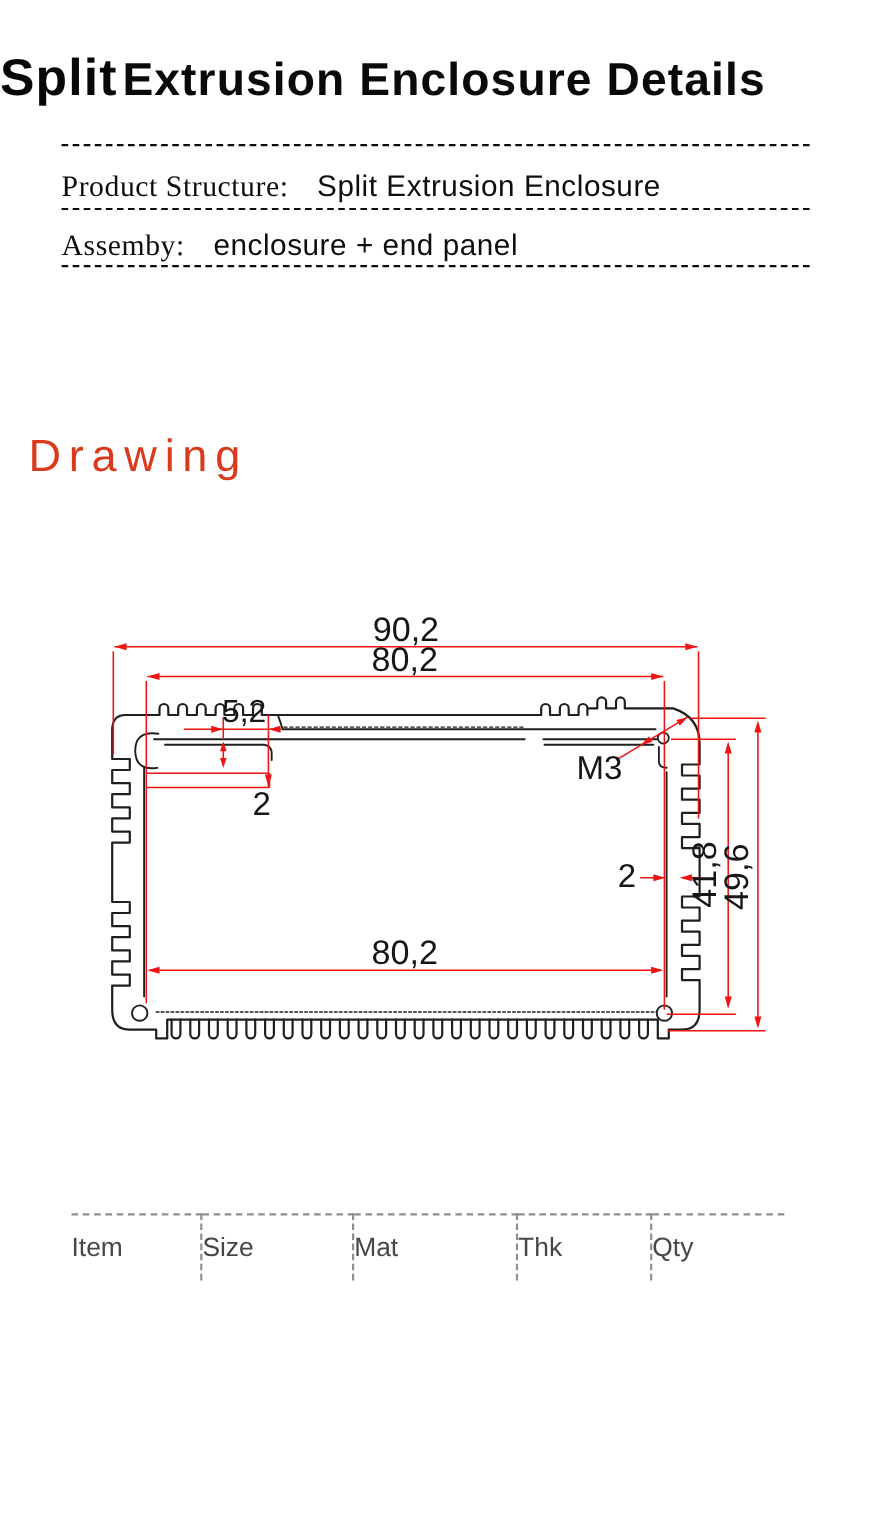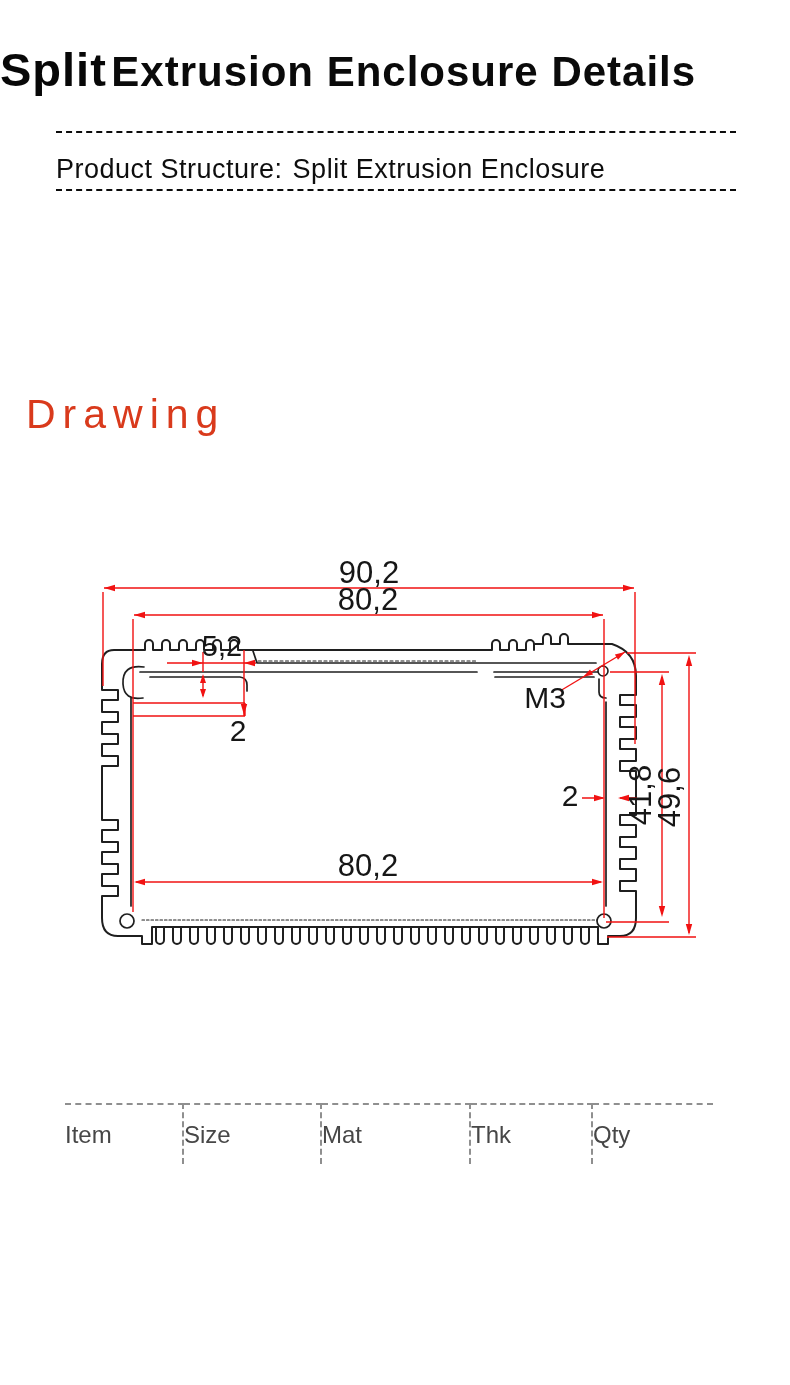--- a/index.html
+++ b/index.html
@@ -7,21 +7,21 @@
         font-family:"Liberation Sans",sans-serif;color:#111;}
   .abs{position:absolute;}
   
   .title{top:42px;left:0;width:692px;text-align:center;white-space:nowrap;}
   .title .t-main{font-size:47px;font-weight:bold;letter-spacing:1px;color:#070707;}
   .title .t-rest{font-size:42px;font-weight:600;letter-spacing:1px;color:#0a0a0a;}
   
   .rule1{top:131px;left:56px;width:680px;border-top:2px dashed #0c0c0c;height:0;}
   .spec-row{left:56px;width:680px;border-bottom:2px dashed #0c0c0c;font-size:27px;
             letter-spacing:0.5px;color:#0e0e0e;white-space:nowrap;}
-  .spec-row .lab{margin-right:10px;}
+  .spec-row .lab{margin-right:26px;font-family:Liberation Serif, serif;}
   .r1{top:154px;height:35px;}
   .r2{top:208px;height:33px;}
   .r3{top:253px;height:32px;}
   .r4{top:299px;height:32px;}
   
   .drawing-h{top:391px;left:26px;font-size:41px;letter-spacing:7px;color:#d93a1c;}
   
   .cad{top:550px;left:80px;}
   
   table.spec{position:absolute;top:1103px;left:65px;width:640px;border-collapse:collapse;
@@ -39,20 +39,23 @@
 
   <div class="abs title">
     <span class="t-main">Split</span>
     <span class="t-rest">Extrusion Enclosure Details</span>
   </div>
 
   <div class="abs rule1"></div>
 
   <div class="abs spec-row r1">
     <span class="lab">Product Structure:</span><span>Split Extrusion Enclosure</span>
+  </div>
+  <div class="abs spec-row r2">
+    <span class="lab">Assemby:</span><span>enclosure + end panel</span>
   </div>
 
   <div class="abs drawing-h">Drawing</div>
 
   <svg class="abs cad" width="640" height="430" viewBox="80 550 640 430" xmlns="http://www.w3.org/2000/svg">
 
     <g stroke="#1f1f1f" fill="none" stroke-width="2" stroke-linejoin="round" stroke-linecap="round">
 
       <path fill="#ffffff" d="M 102,664 Q 102,650 114,650 H 145
         v-6 a4 4 0 0 1 8 0 v6 h9 v-6 a4 4 0 0 1 8 0 v6 h9 v-6 a4 4 0 0 1 8 0 v6 h9

